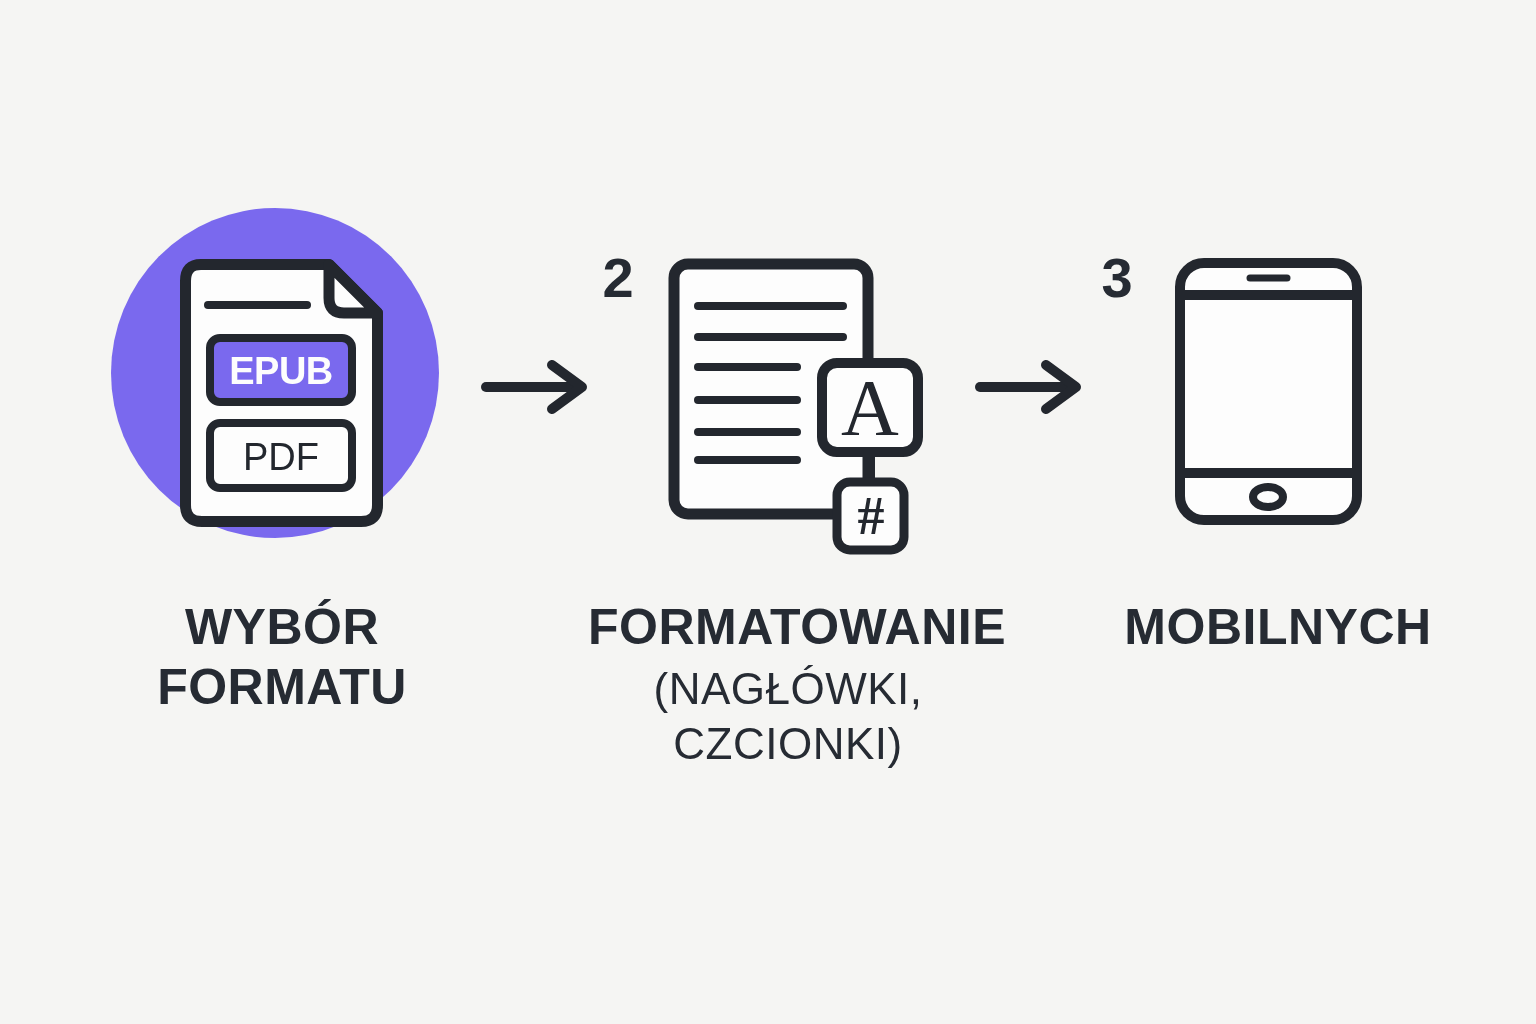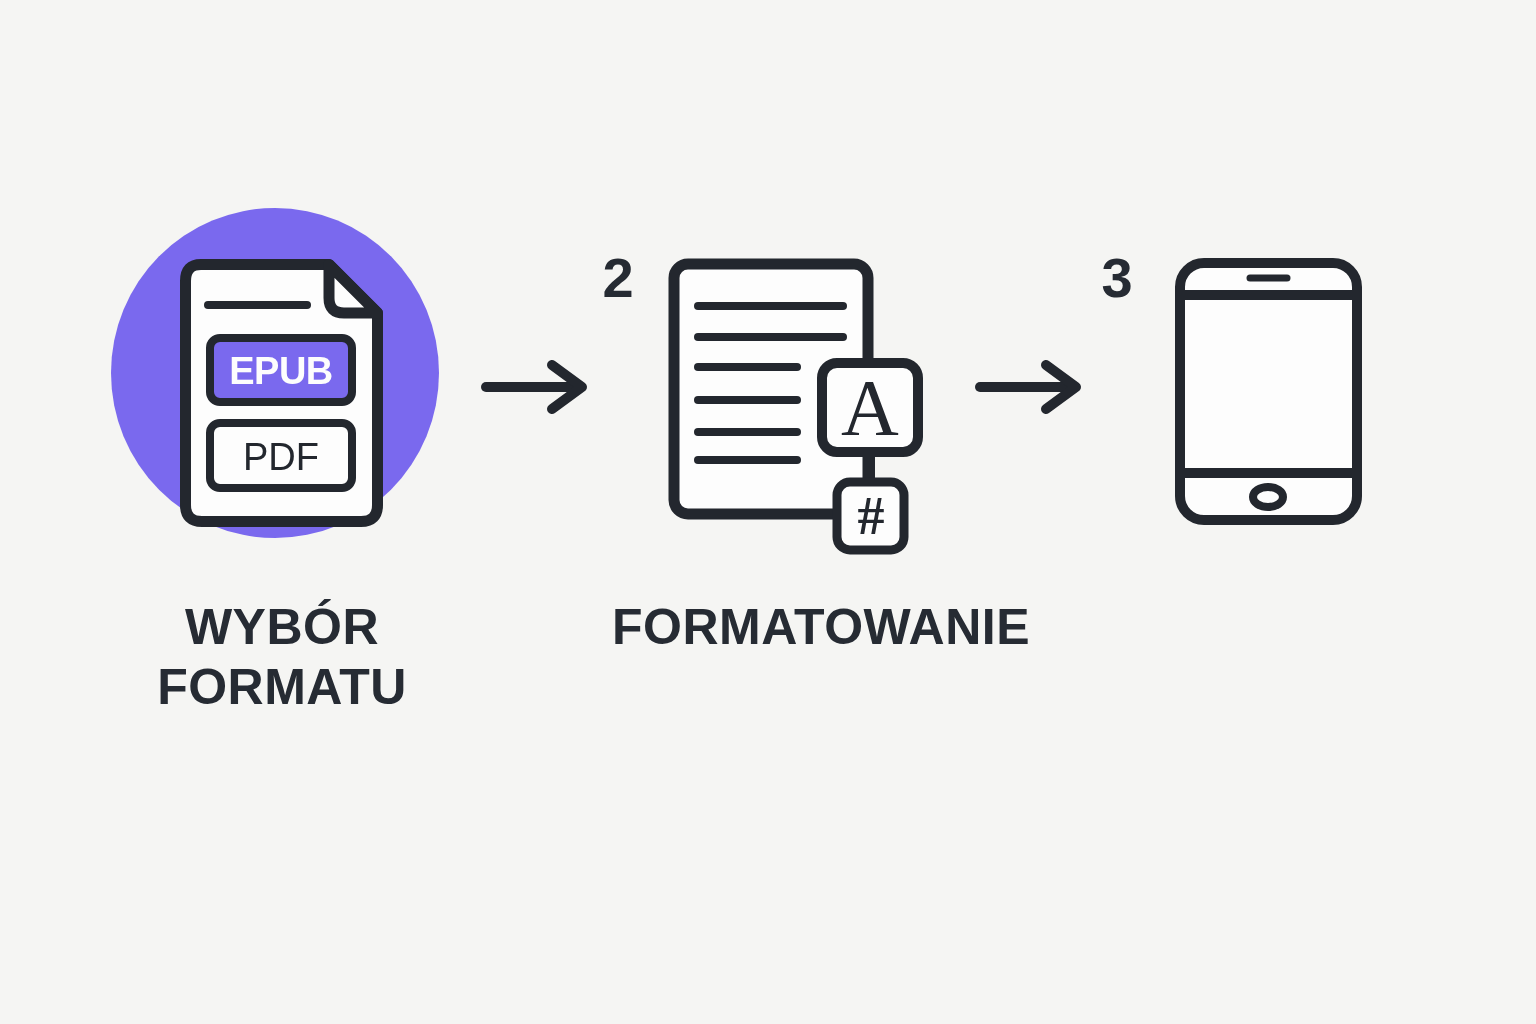--- a/index.html
+++ b/index.html
@@ -122,22 +122,26 @@
 
       <line x1="211" y1="198" x2="211" y2="230" stroke="#23272e" stroke-width="8"></line>
 
       <rect x="162" y="108" width="96" height="89" rx="15" fill="#fdfdfd" stroke="#23272e" stroke-width="10"></rect>
       <text class="serif-a" x="210" y="180" text-anchor="middle">A</text>
 
       <rect x="177" y="227" width="67" height="68" rx="13" fill="#fdfdfd" stroke="#23272e" stroke-width="9"></rect>
       <text class="serif-hash" x="211" y="279" text-anchor="middle">#</text>
     </svg>
 
-    <div class="label" style="left:612px;">
+    <div class="label" style="left:588px;">
       <div class="title-line">FORMATOWANIE</div>
+      <div class="subtitle-block">
+        <div class="subtitle-line">(NAGŁÓWKI,</div>
+        <div class="subtitle-line">CZCIONKI)</div>
+      </div>
     </div>
   </div>
 
   <svg class="abs" style="left:972px; top:359px;" width="120" height="56" viewBox="0 0 120 56">
     <line x1="8" y1="28" x2="98" y2="28" stroke="#23272e" stroke-width="10" stroke-linecap="round"></line>
     <polyline points="74,6 104,28 74,50" fill="none" stroke="#23272e" stroke-width="10" stroke-linecap="round" stroke-linejoin="round"></polyline>
   </svg>
 
   <div>
     <div class="step-number" style="left:1077px; top:250px;">3</div>
@@ -148,16 +152,17 @@
 
       <line x1="85" y1="28" x2="122" y2="28" stroke="#23272e" stroke-width="7" stroke-linecap="round"></line>
 
       <line x1="15" y1="45" x2="192" y2="45" stroke="#23272e" stroke-width="10"></line>
       <line x1="15" y1="223" x2="192" y2="223" stroke="#23272e" stroke-width="10"></line>
 
       <ellipse cx="103" cy="247" rx="15" ry="10" fill="none" stroke="#23272e" stroke-width="8"></ellipse>
     </svg>
 
     <div class="label" style="left:1078px;">
+      <div class="title-line">MOBILNYCH</div>
     </div>
   </div>
 
 </div>
 
 </body></html>

